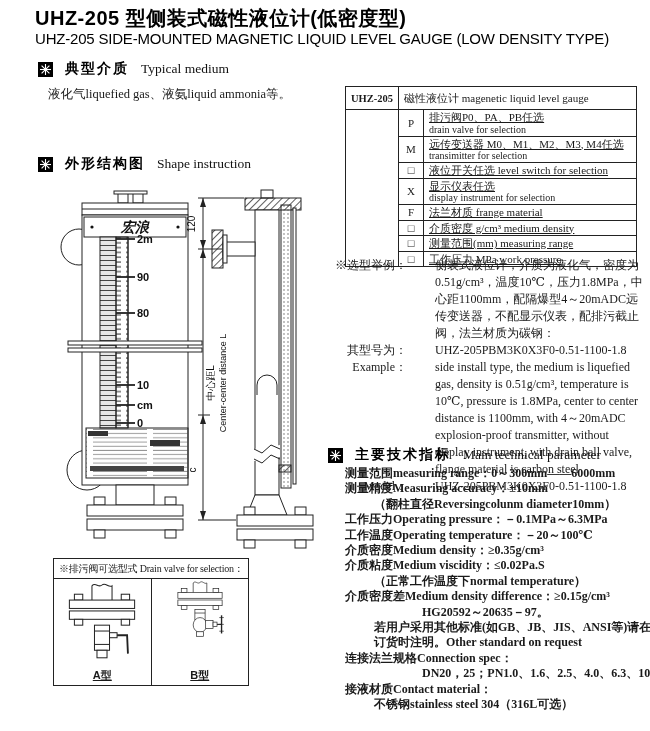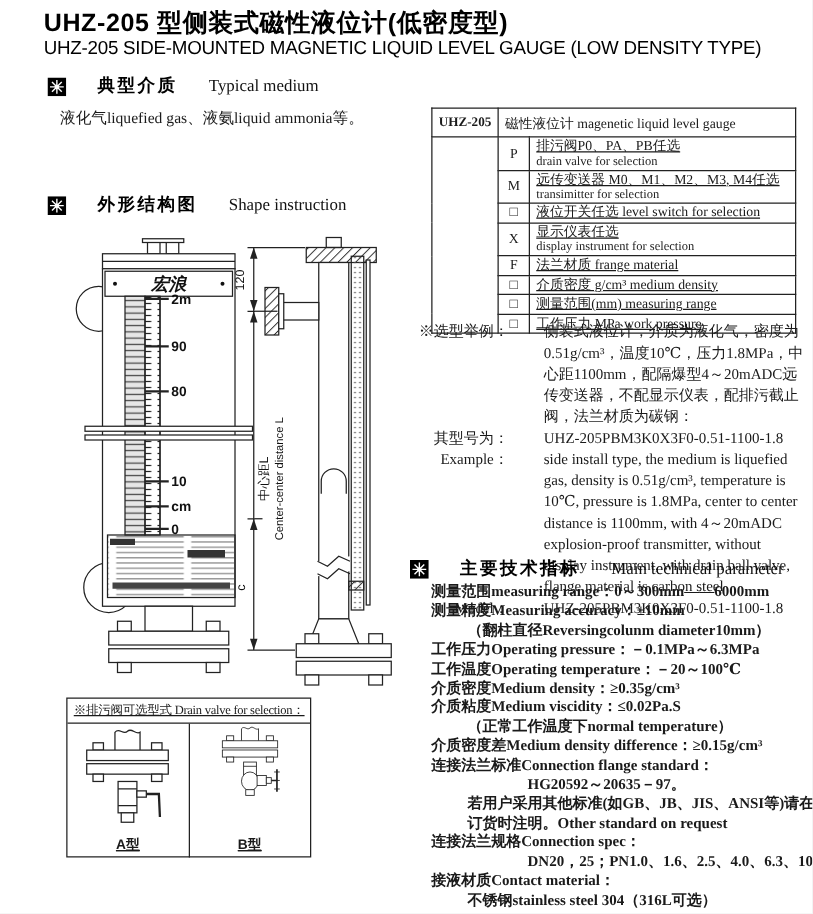--- a/index.html
+++ b/index.html
@@ -2,31 +2,31 @@
 <html><head>
 <meta charset="utf-8">
 <style>
   html,body{margin:0;padding:0;background:#e9e9e9;}
   .page{position:relative;width:650px;height:731px;background:#ffffff;color:#1a1a1a;
         font-family:"Liberation Serif","DejaVu Serif",serif;overflow:hidden;}
   .title{position:absolute;left:35px;top:5px;font-family:"Liberation Sans","DejaVu Sans",sans-serif;
          font-weight:bold;font-size:20px;letter-spacing:.5px;color:#000;white-space:nowrap;}
   .subtitle{position:absolute;left:35px;top:30px;font-family:"Liberation Sans","DejaVu Sans",sans-serif;
          font-weight:normal;font-size:15px;letter-spacing:-.2px;color:#000;white-space:nowrap;}
-  .sec-head{position:absolute;display:flex;align-items:center;gap:25px;white-space:nowrap;}
+  .sec-head{position:absolute;display:flex;align-items:center;gap:12px;white-space:nowrap;}
   .sec-head .cn{font-family:"Liberation Sans","DejaVu Sans",sans-serif;font-weight:bold;
          font-size:14px;letter-spacing:2px;color:#000;}
   .sec-head .en{font-size:13.5px;color:#111;}
   #head-typical{left:38px;top:60px;}
   #head-shape{left:38px;top:155px;}
   #head-selection{left:328px;top:60px;}
   #head-tech{left:328px;top:446px;}
   .medium-body{position:absolute;left:48px;top:86px;font-size:12.5px;}
   .diagram{position:absolute;left:30px;top:188px;}
-  .drain-box{position:absolute;left:53px;top:558px;width:196px;height:128px;border:1px solid #222;box-sizing:border-box;text-decoration:underline;}
+  .drain-box{position:absolute;left:53px;top:558px;width:196px;height:128px;border:1px solid #222;box-sizing:border-box;}
   .drain-title{height:19px;line-height:19px;border-bottom:1px solid #222;font-size:10px;
          padding-left:5px;white-space:nowrap;letter-spacing:-.2px;}
   .drain-cells{display:flex;height:107px;}
   .drain-cell{flex:1;display:flex;flex-direction:column;align-items:center;justify-content:flex-end;padding-bottom:3px;text-align:right;}
   .drain-cell + .drain-cell{border-left:1px solid #222;gap:29px;}
   .valve-label{font-family:"Liberation Sans","DejaVu Sans",sans-serif;font-weight:bold;
          font-size:11px;text-decoration:underline;margin-top:1px;}
   .sel-table{position:absolute;left:345px;top:86px;width:292px;border-collapse:collapse;}
   .sel-table td{border:1px solid #222;vertical-align:middle;margin-left:34px;}
   .sel-table{border:1.5px solid #111;}
@@ -358,21 +358,20 @@
   <div class="tech-params">
       <div class="param-line indent-0">测量范围measuring range：0～300mm——6000mm</div>
       <div class="param-line indent-0">测量精度Measuring accuracy：±10mm</div>
       <div class="param-line indent-1">（翻柱直径Reversingcolunm diameter10mm）</div>
       <div class="param-line indent-0">工作压力Operating pressure：－0.1MPa～6.3MPa</div>
       <div class="param-line indent-0">工作温度Operating temperature：－20～100℃</div>
       <div class="param-line indent-0">介质密度Medium density：≥0.35g/cm³</div>
       <div class="param-line indent-0">介质粘度Medium viscidity：≤0.02Pa.S</div>
       <div class="param-line indent-1">（正常工作温度下normal temperature）</div>
       <div class="param-line indent-0">介质密度差Medium density difference：≥0.15g/cm³</div>
-      <div class="param-line indent-0">连接法兰标准Connection flange standard：</div>
       <div class="param-line indent-2">HG20592～20635－97。</div>
       <div class="param-line indent-1">若用户采用其他标准(如GB、JB、JIS、ANSI等)请在</div>
       <div class="param-line indent-1">订货时注明。Other standard on request</div>
       <div class="param-line indent-0">连接法兰规格Connection spec：</div>
       <div class="param-line indent-2">DN20，25；PN1.0、1.6、2.5、4.0、6.3、10.0</div>
       <div class="param-line indent-0">接液材质Contact material：</div>
       <div class="param-line indent-1">不锈钢stainless steel 304（316L可选）</div>
     </div>
 
 </div>

